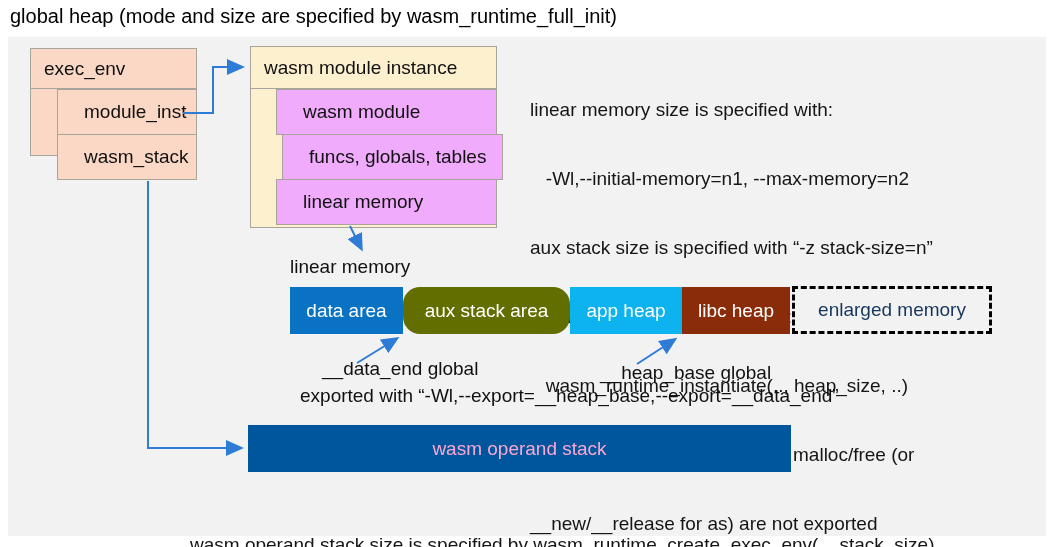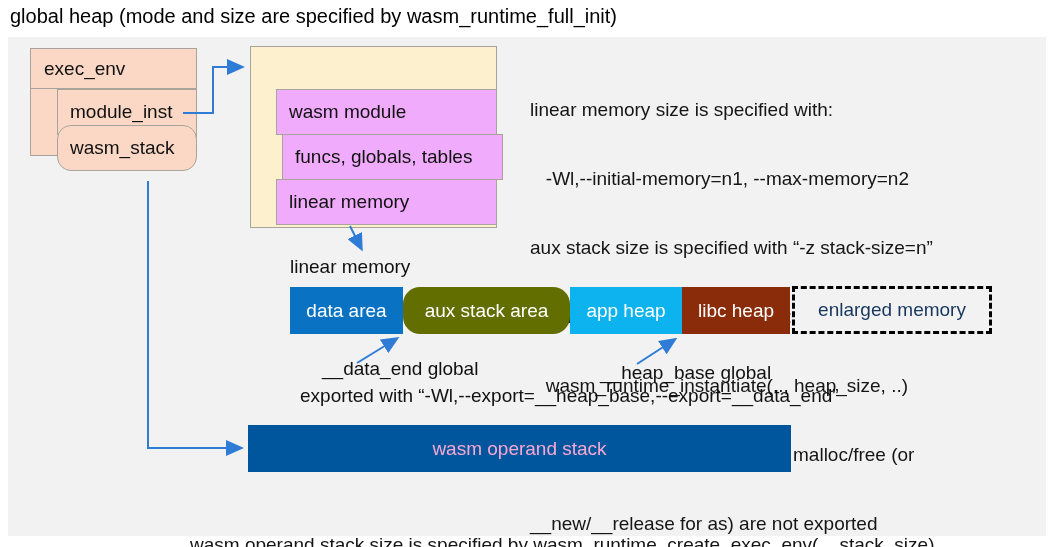--- a/index.html
+++ b/index.html
@@ -9,21 +9,21 @@
     background:#fff;
   }
   .abs{position:absolute;}
   #panel{left:8px;top:37px;width:1038px;height:499px;background:#f2f2f2;}
   #title{left:10px;top:5px;font-size:20px;color:#000;white-space:pre;}
 
   
   .struct-box{border:1px solid #a9a49b;box-sizing:border-box;}
   .hdr{display:flex;align-items:center;padding-left:13px;font-size:19px;box-sizing:border-box;}
   .row{position:absolute;border:1px solid #a9a49b;box-sizing:border-box;
-       display:flex;align-items:center;padding-left:12px;font-size:19px;}
+       display:flex;align-items:center;padding-left:26px;font-size:19px;}
   #exec-env{left:30px;top:48px;width:167px;height:108px;background:#fbd8c5;}
   #exec-env .hdr{height:40px;}
   #exec-env .row{left:26px;width:140px;height:46px;background:#fbd8c5;}
   #mod-inst-box{left:250px;top:46px;width:247px;height:182px;background:#fdf0cf;}
   #mod-inst-box .hdr{height:42px;}
   #mod-inst-box .row{left:25px;width:221px;height:46px;background:#f0abfc;}
 
   
   .note{font-size:19px;line-height:23px;color:#151515;white-space:pre;}
   #notes-top{left:530px;top:52px;}
@@ -58,24 +58,25 @@
 
 <div id="canvas">
 
   <div class="abs" id="panel"></div>
 
   <div class="abs" id="title">global heap (mode and size are specified by wasm_runtime_full_init)</div>
 
   <div class="abs struct-box" id="exec-env">
     <div class="hdr" style="border-bottom:1px solid #a9a49b;">exec_env</div>
     <div class="row" style="top:40px;">module_inst</div>
-    <div class="row" style="top:76px;border-radius:14px;">wasm_stack</div>
+    <div class="row" style="top:85px;">wasm_stack</div>
   </div>
 
   <div class="abs struct-box" id="mod-inst-box">
+    <div class="hdr" style="border-bottom:1px solid #a9a49b;">wasm module instance</div>
     <div class="row" style="top:42px;">wasm module</div>
     <div class="row" style="top:87px;margin-left:6px;">funcs, globals, tables</div>
     <div class="row" style="top:132px;">linear memory</div>
   </div>
 
   <div class="abs note" id="notes-top">
     <div>linear memory size is specified with:</div>
     <div>   -Wl,--initial-memory=n1, --max-memory=n2</div>
     <div>aux stack size is specified with “-z stack-size=n”</div>
     <div>app heap size is specified with:</div>

